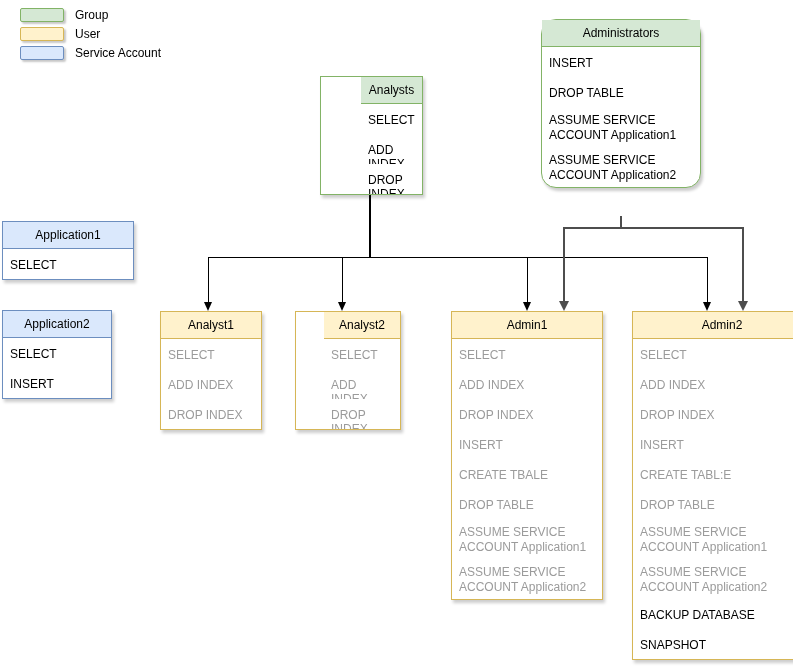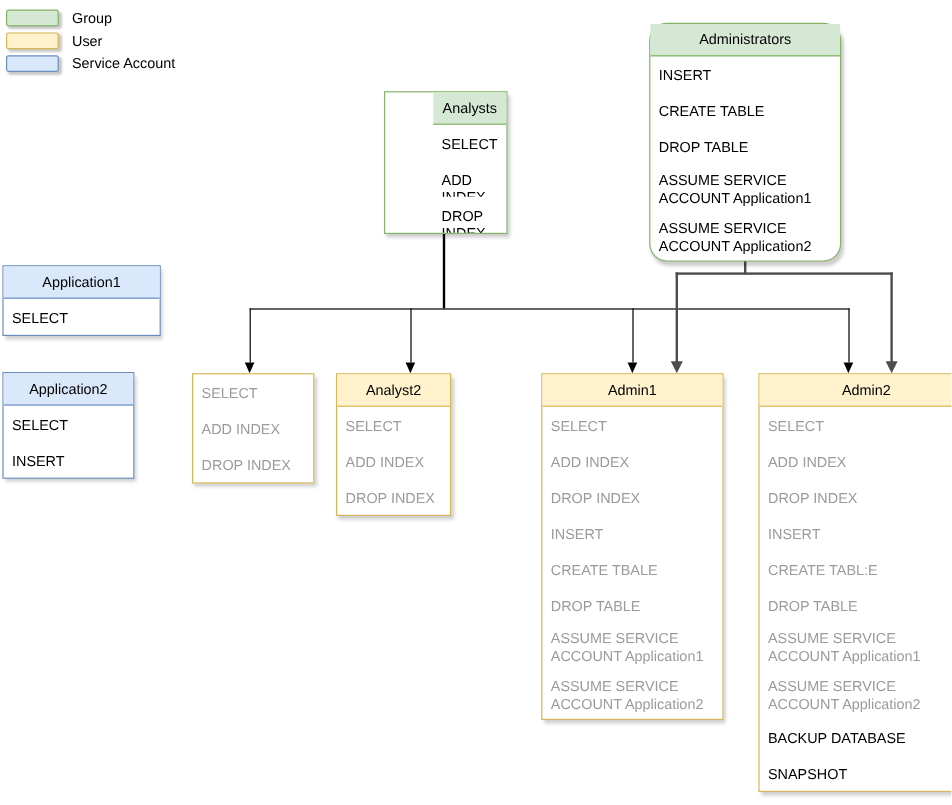--- a/index.html
+++ b/index.html
@@ -6,21 +6,21 @@
   .canvas {
     position: relative;
     width: 793px;
     height: 671px;
     background: #ffffff;
     font-family: "Liberation Sans", sans-serif;
     overflow: hidden;
   }
 
   
-  .legend-row { position:absolute; left:5px; display:flex; align-items:center; }
+  .legend-row { position:absolute; left:20px; display:flex; align-items:center; }
   .legend-swatch {
     width:42px; height:12px; border-radius:2px; border:1px solid;
     box-shadow: 2px 2px 2px rgba(0,0,0,0.22);
   }
   .legend-label { margin-left:11px; font-size:12px; color:#000; white-space:nowrap; }
   .legend-swatch.group   { background:var(--group-fill);   border-color:var(--group-border); }
   .legend-swatch.user    { background:var(--user-fill);    border-color:var(--user-border); }
   .legend-swatch.service { background:var(--service-fill); border-color:var(--service-border); }
 
   
@@ -113,21 +113,20 @@
         <div class="perm">SELECT</div>
         <div class="perm">ADD INDEX</div>
         <div class="perm">DROP INDEX</div>
       </div>
   </div>
 
   <div class="node group" style="left:541px; top:19px; width:160px;border-radius:15px;">
     <div class="node-header">Administrators</div>
     <div class="node-body">
         <div class="perm">INSERT</div>
-        <div class="perm">CREATE TABLE</div>
         <div class="perm">DROP TABLE</div>
         <div class="perm two-line">ASSUME SERVICE
 ACCOUNT Application1</div>
         <div class="perm two-line">ASSUME SERVICE
 ACCOUNT Application2</div>
       </div>
   </div>
 
   <div class="node service" style="left:2px; top:221px; width:132px;">
     <div class="node-header">Application1</div>
@@ -138,28 +137,29 @@
 
   <div class="node service" style="left:2px; top:310px; width:110px;">
     <div class="node-header">Application2</div>
     <div class="node-body">
         <div class="perm">SELECT</div>
         <div class="perm">INSERT</div>
       </div>
   </div>
 
   <div class="node user" style="left:160px; top:311px; width:102px;">
-    <div class="node-body">
-        <div class="perm muted">SELECT</div>
-        <div class="perm muted">ADD INDEX</div>
-        <div class="perm muted">DROP INDEX</div>
-      </div>
-  </div>
-
-  <div class="node user" style="left:280px; top:311px; width:96px;">
+    <div class="node-header">Analyst1</div>
+    <div class="node-body">
+        <div class="perm muted">SELECT</div>
+        <div class="perm muted">ADD INDEX</div>
+        <div class="perm muted">DROP INDEX</div>
+      </div>
+  </div>
+
+  <div class="node user" style="left:295px; top:311px; width:106px;padding-left:28px;">
     <div class="node-header">Analyst2</div>
     <div class="node-body">
         <div class="perm muted">SELECT</div>
         <div class="perm muted">ADD INDEX</div>
         <div class="perm muted">DROP INDEX</div>
       </div>
   </div>
 
   <div class="node user" style="left:451px; top:311px; width:152px;">
     <div class="node-header">Admin1</div>

